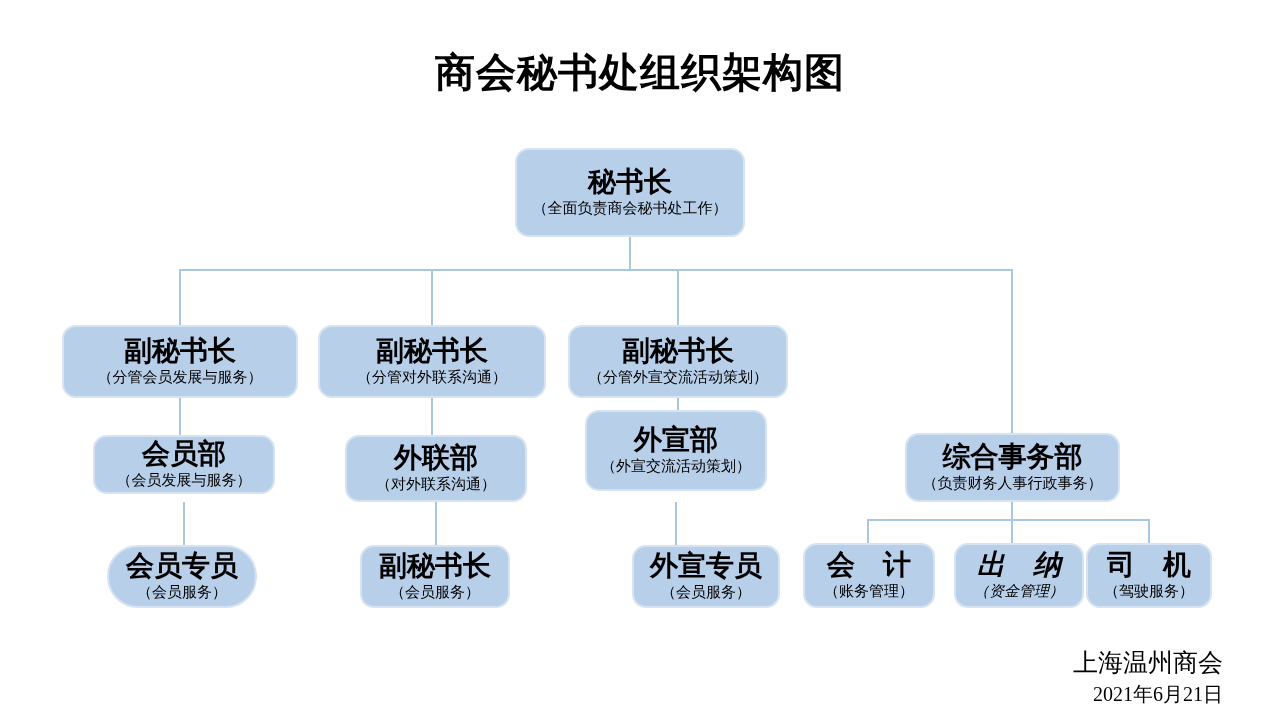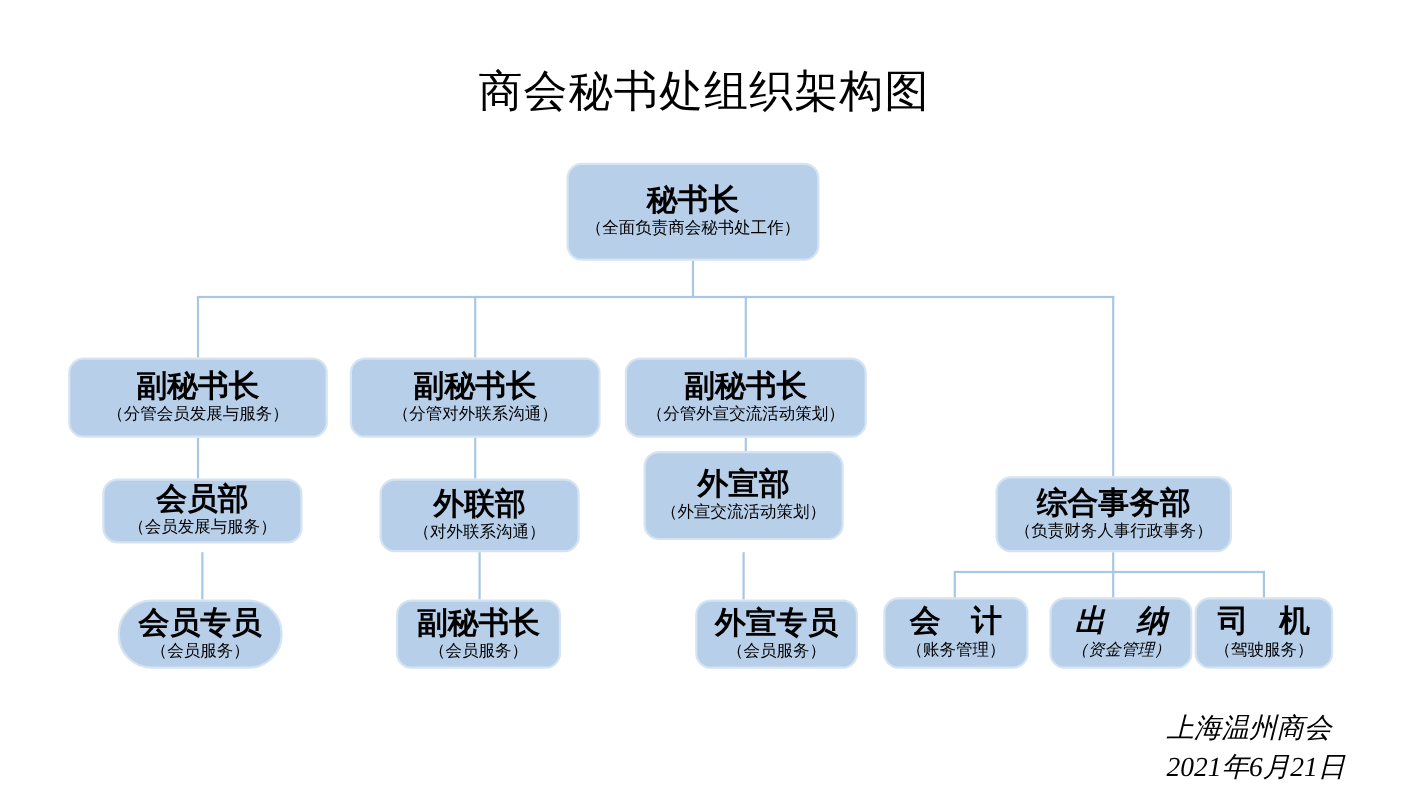--- a/index.html
+++ b/index.html
@@ -18,26 +18,26 @@
   }
   .stage {
     position: relative;
     width: 1280px;
     height: 720px;
     background: var(--background);
     overflow: hidden;
   }
   .chart-title {
     position: absolute;
-    top: 55px;
+    top: 45px;
     left: 0;
     width: 1280px;
     text-align: center;
     font-size: 40px;
-    font-weight: 400;
+    font-weight: 700;
     letter-spacing: 1px;
     color: var(--text);
   }
   .node {
     position: absolute;
     background: var(--box-fill);
     border: 2px solid var(--box-border);
     border-radius: 14px;
     display: flex;
     flex-direction: column;
@@ -59,26 +59,25 @@
     line-height: 1.35;
     white-space: nowrap;
     color: var(--text);
   }
   .vline { position: absolute; width: 2px; background: var(--connector); }
   .hline { position: absolute; height: 2px; background: var(--connector); }
   .footer {
     position: absolute;
     right: 57px;
     top: 645px;
-    text-align: left;
+    text-align: right;
     font-family: "Liberation Serif", "DejaVu Serif", serif;
-    font-style: italic;
   }
   .footer-org { font-size: 25px; line-height: 1.4; }
-  .footer-date { font-size: 25px; line-height: 1.4; }
+  .footer-date { font-size: 20px; line-height: 1.4; }
 </style>
 </head>
 <body>
 
 <div class="stage">
 
   <div class="chart-title">商会秘书处组织架构图</div>
 
   <div class="vline" style="left:629px; top:237px; height:34px;"></div>
   <div class="hline" style="left:180px; top:269px; width:833px;"></div>

